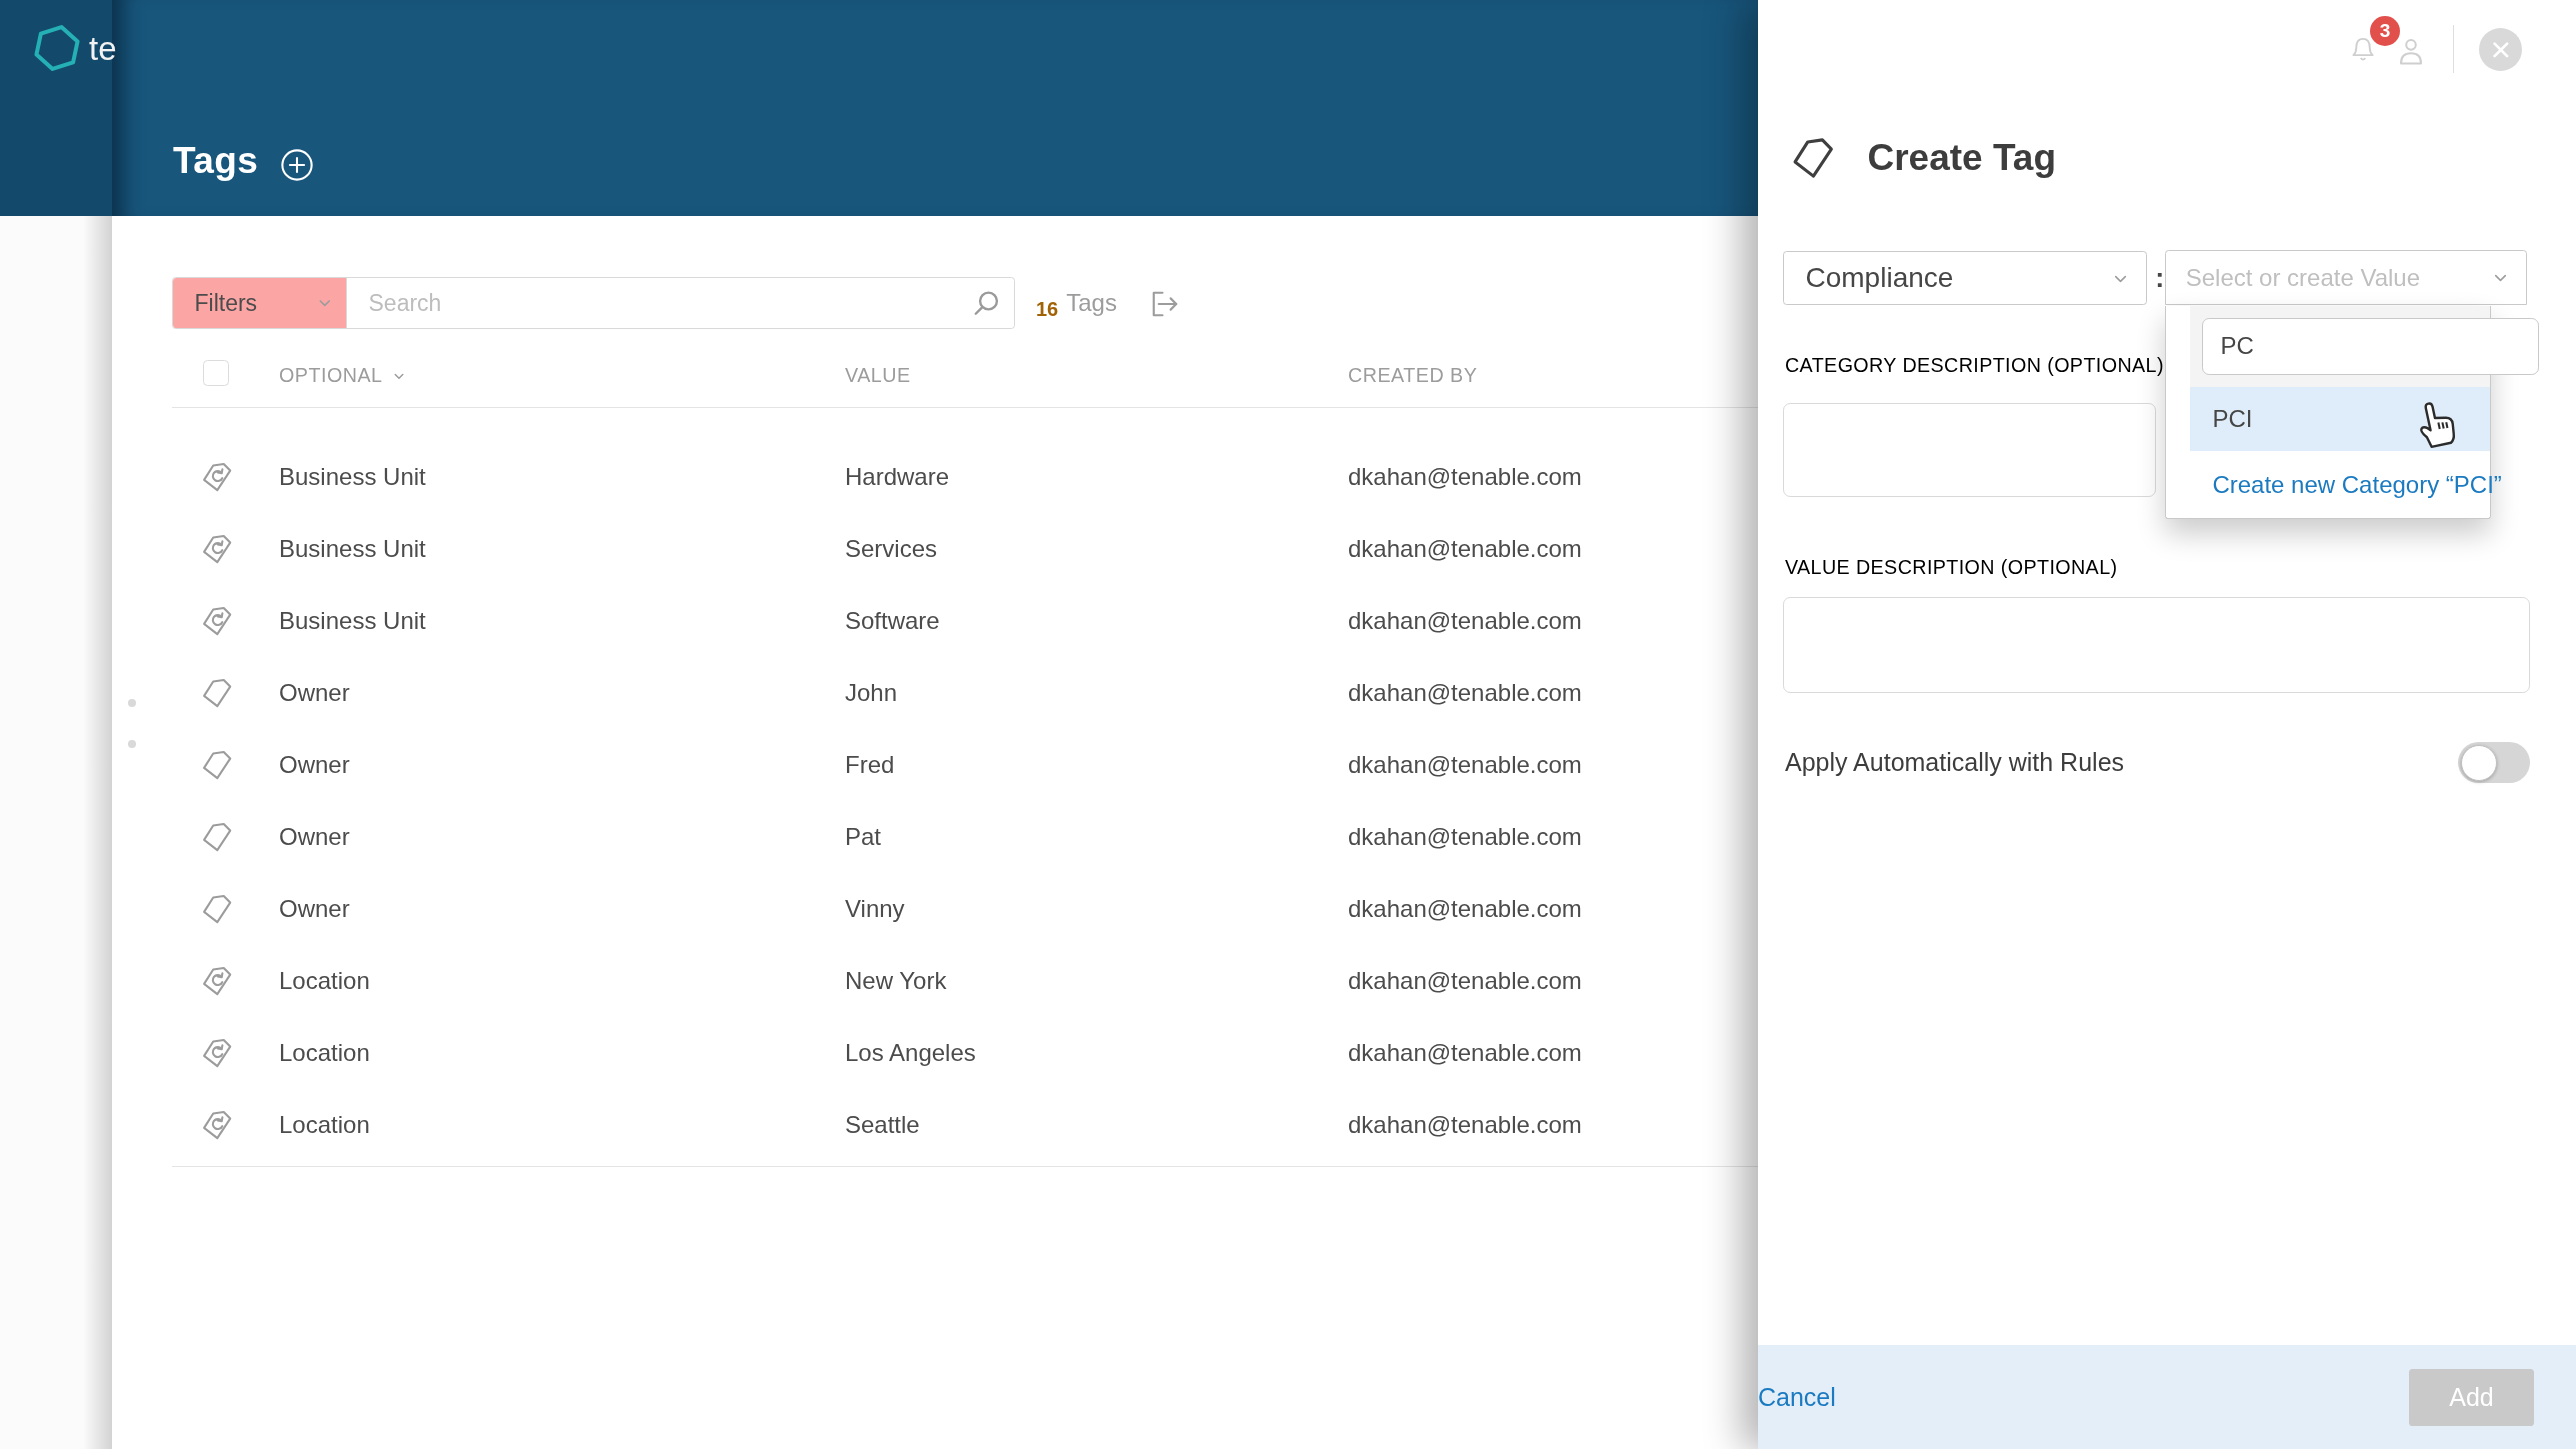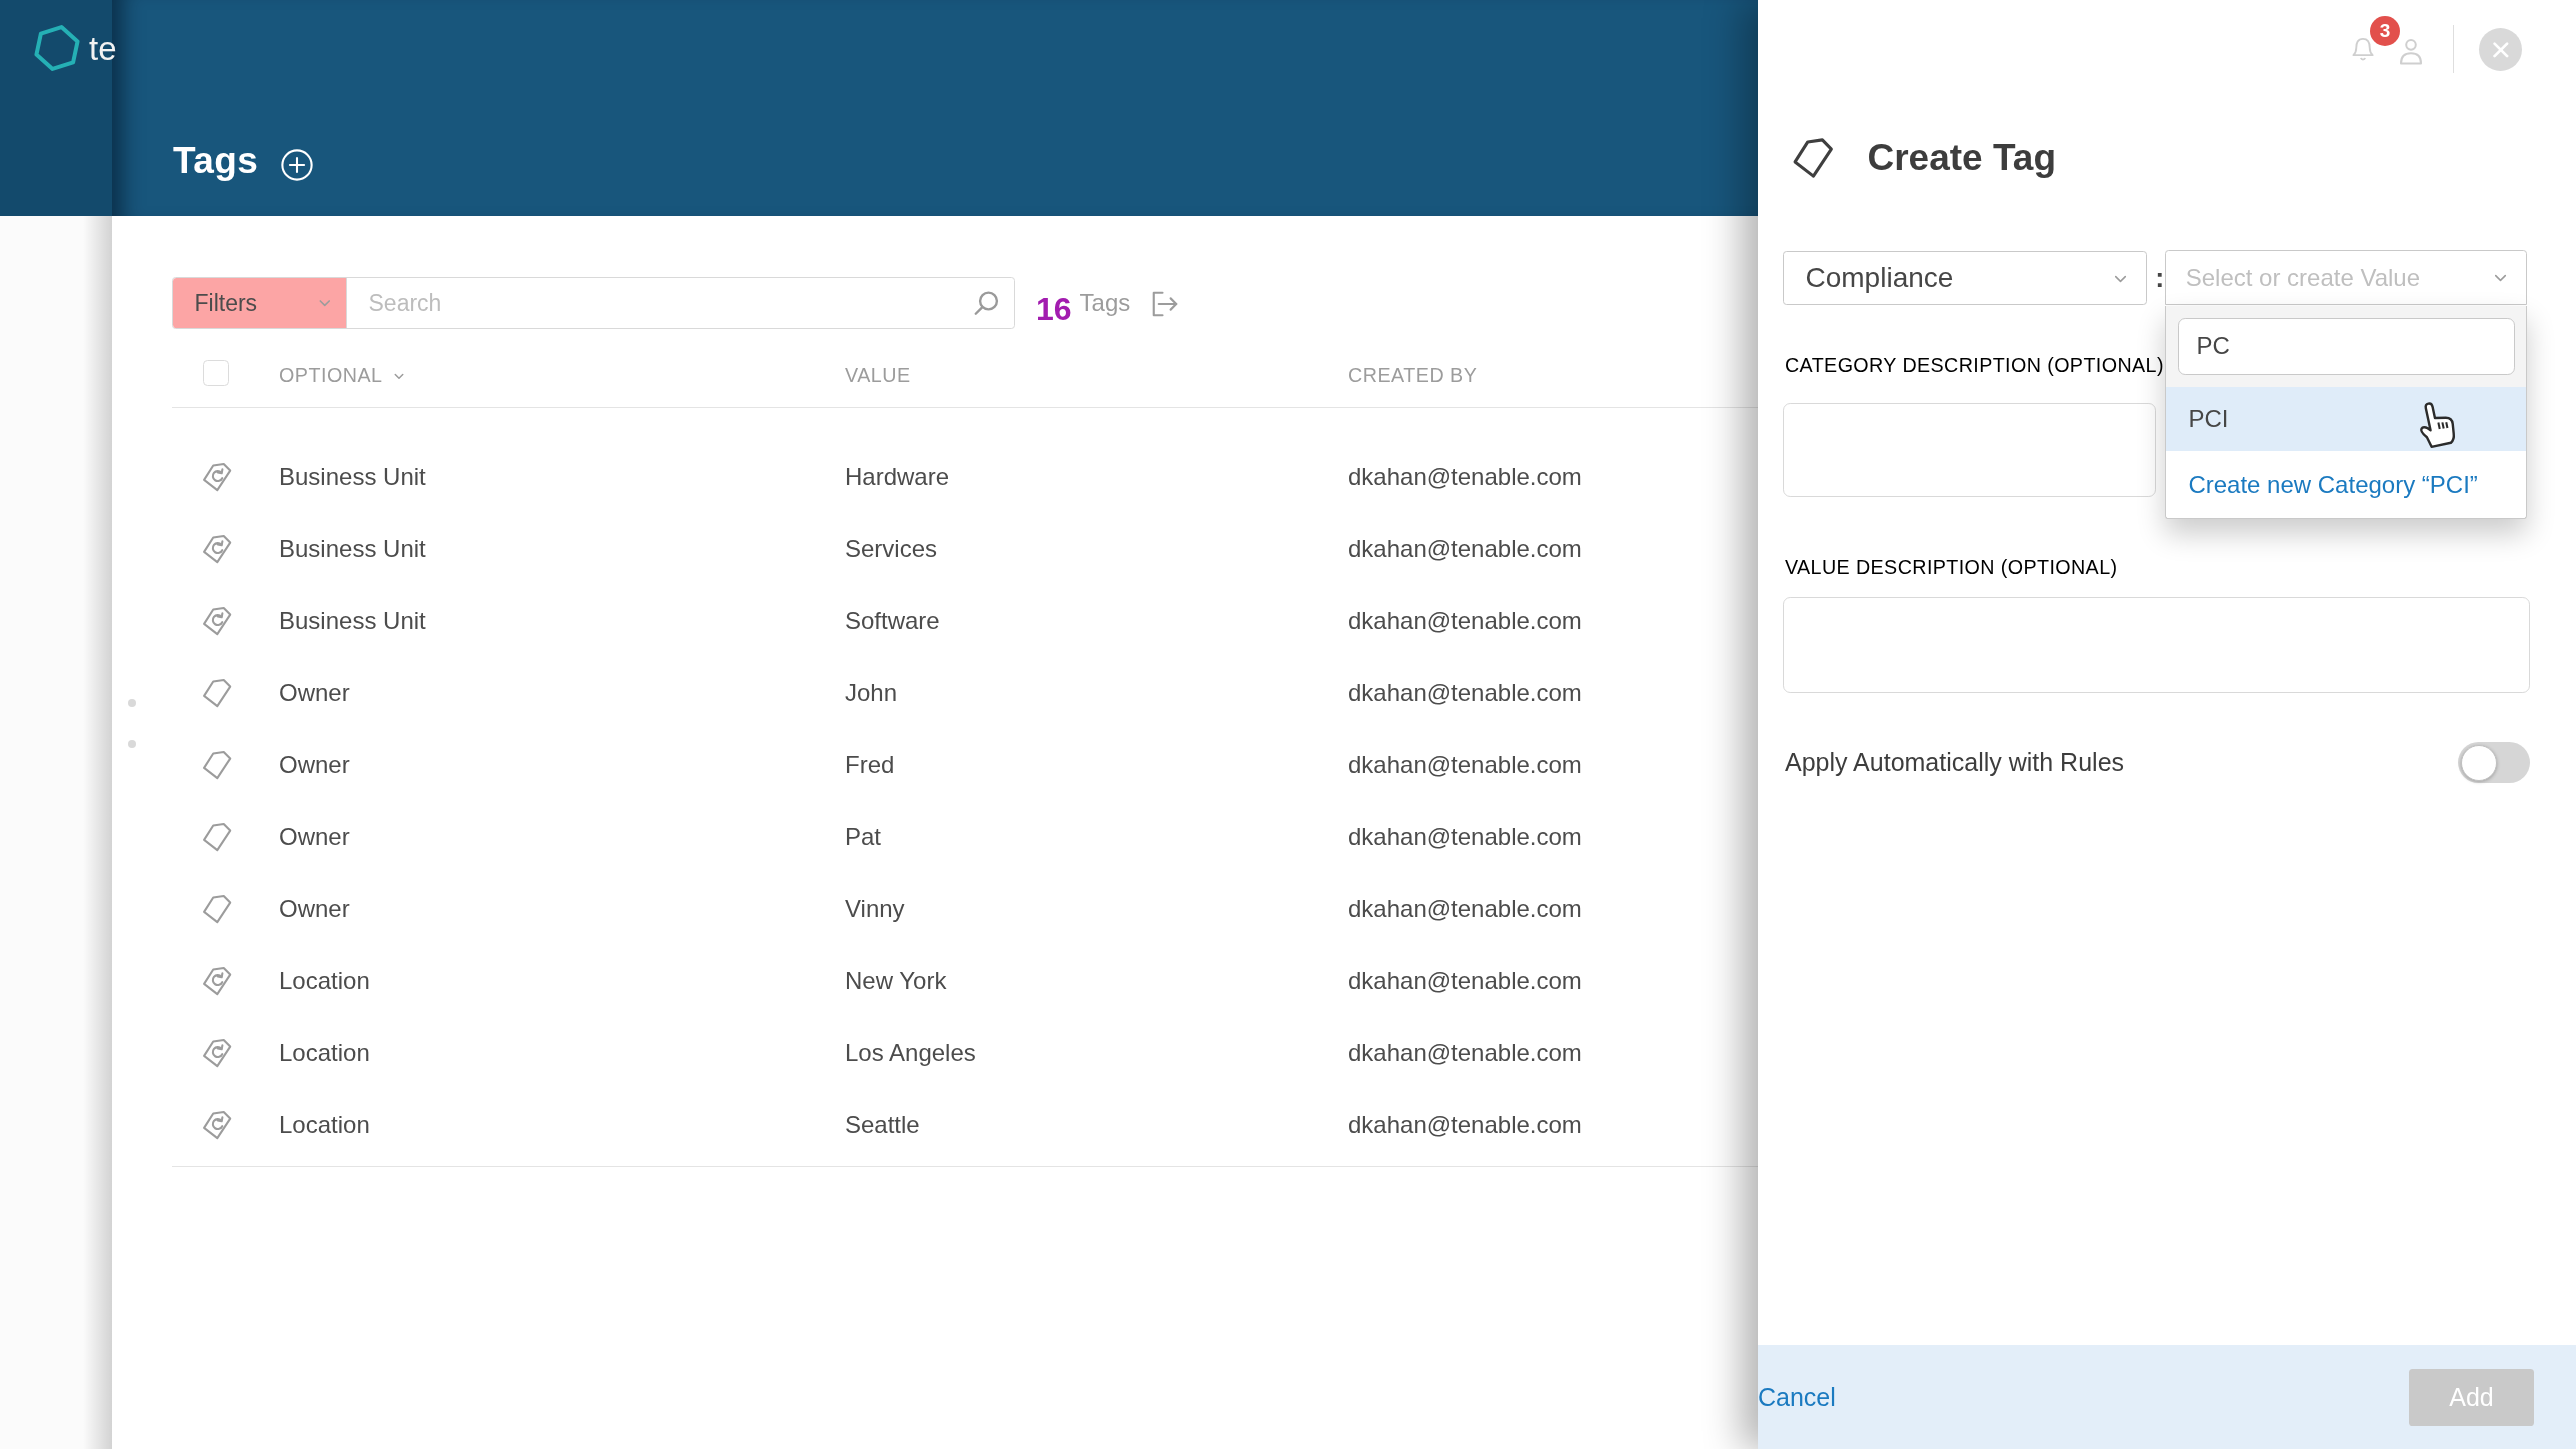--- a/index.html
+++ b/index.html
@@ -33,21 +33,21 @@
                  border-radius:3.6px 0 0 3.6px; display:flex; align-items:center; padding-left:21.5px; cursor:pointer; }
   .filters-btn span { font-size:23px; color:#4c4c4c; }
   .filters-btn svg { margin-left:auto; margin-right:10.7px; }
   .search-wrap { flex:1; position:relative; display:flex; align-items:center; }
   .search-input { width:100%; height:100%; border:none; outline:none; font-size:23px; color:#4c4c4c;
                   padding-left:21.5px; padding-right:54px; font-family:"Liberation Sans",sans-serif; background:transparent; }
   .search-input::placeholder { color:#bdbdbd; }
   .search-icon { position:absolute; right:9px; top:8px; }
 
   .tag-count { position:absolute; left:924px; top:61px; height:52px; display:flex; align-items:center; gap:8px; }
-  .tag-count b { font-size:32px; color:#a21caf; font-weight:700;margin-top:12px; }
+  .tag-count b { font-size:20px; color:#a16207; font-weight:700;margin-top:12px; }
   .tag-count span { font-size:24px; color:#9c9c9c; }
   .export-icon { position:absolute; left:1036px; top:73px; cursor:pointer; }
 
   .thead { position:absolute; left:0; top:0; width:100%; }
   .checkbox { position:absolute; left:91px; top:144px; width:26px; height:26px;
               border:1.8px solid #dcdcdc; border-radius:4.5px; background:#fff; cursor:pointer; }
   .col-label { position:absolute; top:148px; font-size:19.7px; color:#9c9c9c; letter-spacing:0.5px; white-space:nowrap; }
   .col-category { left:167px; display:flex; align-items:center; gap:7.2px; }
   .col-value { left:733px; }
   .col-created { left:1236px; }
@@ -82,23 +82,23 @@
   .select-box { position:absolute; height:54px; border:0.9px solid #c9c9c9; border-radius:3.6px; background:#fff;
                 display:flex; align-items:center; cursor:pointer; }
   .cat-select { left:25px; top:251px; width:364px; }
   .cat-select .sel-text { font-size:28px; color:#464646; padding-left:21.5px; }
   .colon { position:absolute; left:392px; top:251px; width:19.7px; height:54px; display:flex;
            align-items:center; justify-content:center; font-size:27px; font-weight:700; color:#464646; }
   .val-select { left:407px; top:250px; width:362px; height:55px; border-radius:3.6px 3.6px 0 0; }
   .val-select .sel-text { font-size:24px; color:#bfbfbf; padding-left:19.7px; }
   .select-box .chev { margin-left:auto; margin-right:14.3px; }
 
-  .dropdown { position:absolute; left:407px; top:306px; width:362px; height:213px; background:#fff;
+  .dropdown { position:absolute; left:407px; top:306px; width:326px; height:213px; background:#fff;
               border:0.9px solid #c9c9c9; border-top:none; border-radius:0 0 3.6px 3.6px;
-              box-shadow:0 14.3px 29px rgba(0,0,0,0.20); z-index:30; }
+              box-shadow:0 14.3px 29px rgba(0,0,0,0.20); z-index:30;padding-left:24px; }
   .dd-search-zone { height:81px; background:#f4f4f4; position:relative; }
   .dd-input { position:absolute; left:11.6px; top:11.6px; width:337px; height:57px; border:0.9px solid #c9c9c9;
               border-radius:7.2px; background:#fff; font-size:24px; color:#464646; padding-left:18px;
               font-family:"Liberation Sans",sans-serif; outline:none; }
   .dd-option { height:64px; background:#dfecf9; display:flex; align-items:center; padding-left:22.4px;
                font-size:24px; color:#464646; cursor:pointer; }
   .dd-create { height:68px; display:flex; align-items:center; padding-left:22.4px;
                font-size:24px; color:#1b7ac0; cursor:pointer; white-space:nowrap; }
   .hand-cursor { position:absolute; left:651px; top:394px; z-index:40; pointer-events:none; }
 

